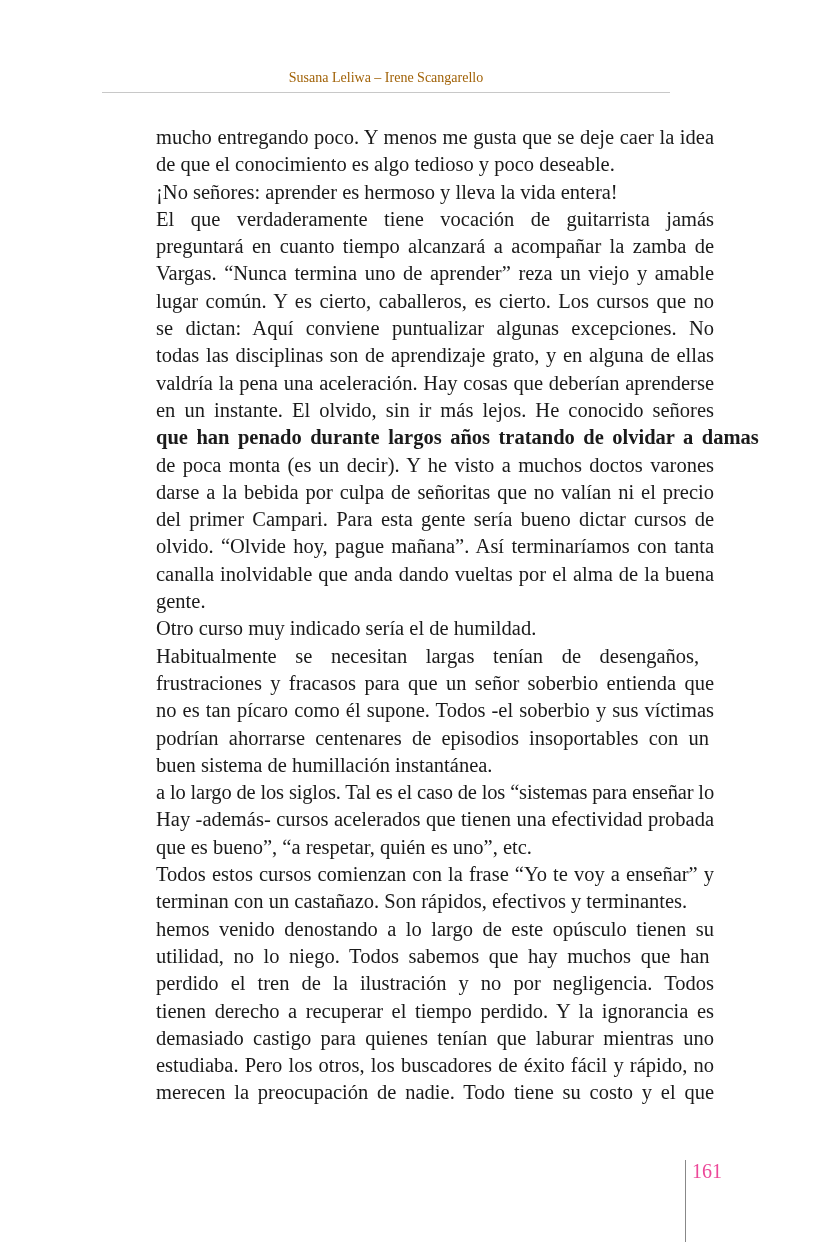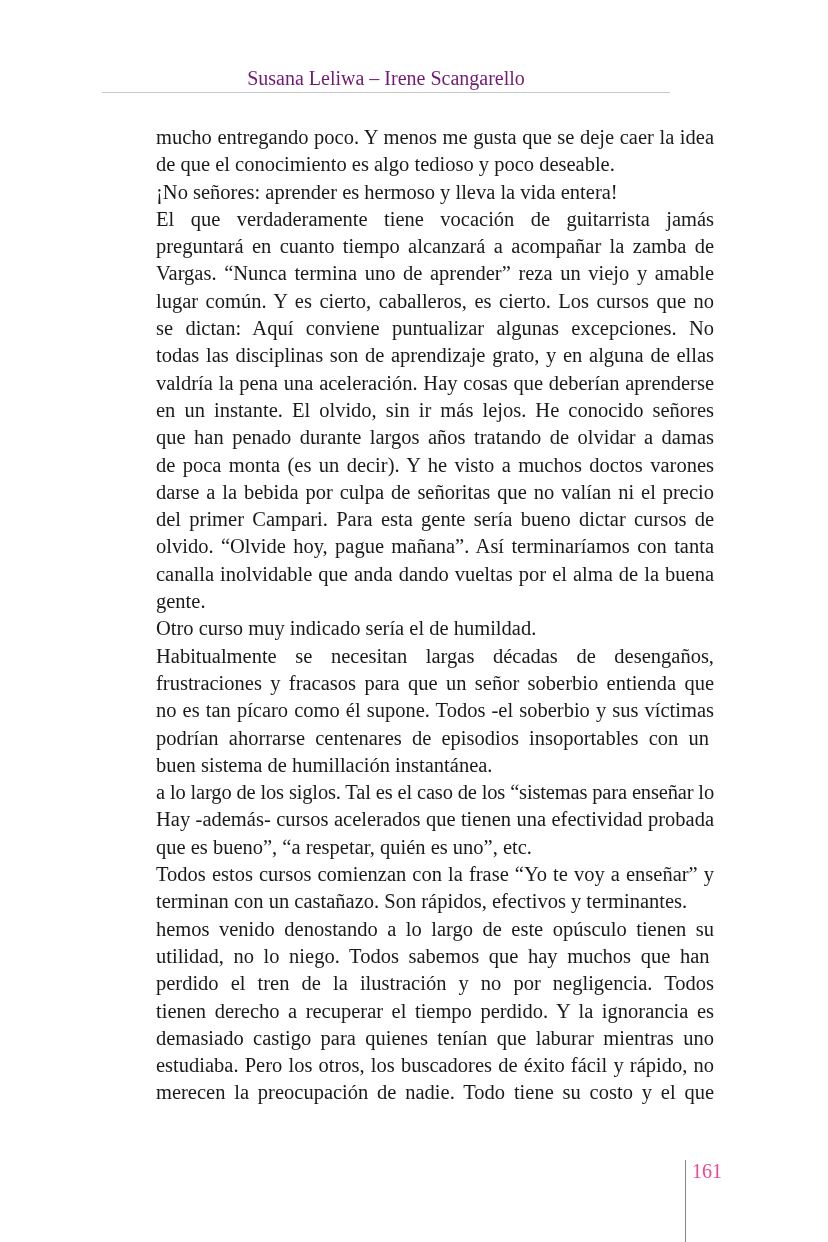--- a/index.html
+++ b/index.html
@@ -16,23 +16,23 @@
       color: #1a1a1a;
     }
     .running-header {
       position: absolute;
       left: 102px;
       width: 568px;
       top: 66px;
       height: 26px;
       border-bottom: 1px solid #c8c8c8;
       text-align: center;
-      font-size: 20px;
+      font-size: 14px;
       line-height: 24px;
-      color: #701a75;
+      color: #a16207;
     }
     .body-text {
       position: absolute;
       left: 156px;
       top: 124px;
       width: 558px;
     }
     .line {
       display: block;
       height: 27.3px;
@@ -76,29 +76,29 @@
     <span class="line last">de que el conocimiento es algo tedioso y poco deseable.</span>
     <span class="line last">¡No señores: aprender es hermoso y lleva la vida entera!</span>
     <span class="line" style="display: block; text-align: left; text-align-last: left; word-spacing: 11.3304px;">El que verdaderamente tiene vocación de guitarrista jamás</span>
     <span class="line" style="display: block; text-align: left; text-align-last: left; word-spacing: 3.25347px;">preguntará en cuanto tiempo alcanzará a acompañar la zamba de</span>
     <span class="line" style="display: block; text-align: left; text-align-last: left; word-spacing: 2.50469px;">Vargas. “Nunca termina uno de aprender” reza un viejo y amable</span>
     <span class="line" style="display: block; text-align: left; text-align-last: left; word-spacing: 2.37358px;">lugar común. Y es cierto, caballeros, es cierto. Los cursos que no</span>
     <span class="line" style="display: block; text-align: left; text-align-last: left; word-spacing: 7.17411px;">se dictan: Aquí conviene puntualizar algunas excepciones. No</span>
     <span class="line" style="display: block; text-align: left; text-align-last: left; word-spacing: 1.5625px;">todas las disciplinas son de aprendizaje grato, y en alguna de ellas</span>
     <span class="line" style="display: block; text-align: left; text-align-last: left; word-spacing: 0.657986px;">valdría la pena una aceleración. Hay cosas que deberían aprenderse</span>
     <span class="line" style="display: block; text-align: left; text-align-last: left; word-spacing: 3.9375px;">en un instante. El olvido, sin ir más lejos. He conocido señores</span>
-    <span class="line" style="display: block; text-align: right; text-align-last: left; word-spacing: 3.35156px;">que han penado durante largos años tratando de olvidar a damas</span>
+    <span class="line" style="display: block; text-align: right; text-align-last: left; word-spacing: 3.35156px; font-weight: bold;">que han penado durante largos años tratando de olvidar a damas</span>
     <span class="line" style="display: block; text-align: left; text-align-last: left; word-spacing: 2.26953px;">de poca monta (es un decir). Y he visto a muchos doctos varones</span>
     <span class="line" style="display: block; text-align: left; text-align-last: left; word-spacing: 1.80649px;">darse a la bebida por culpa de señoritas que no valían ni el precio</span>
     <span class="line" style="display: block; text-align: left; text-align-last: left; word-spacing: 3.14531px;">del primer Campari. Para esta gente sería bueno dictar cursos de</span>
     <span class="line" style="display: block; text-align: left; text-align-last: left; word-spacing: 2.24219px;">olvido. “Olvide hoy, pague mañana”. Así terminaríamos con tanta</span>
     <span class="line" style="display: block; text-align: left; text-align-last: left; word-spacing: 0.894886px;">canalla inolvidable que anda dando vueltas por el alma de la buena</span>
     <span class="line last">gente.</span>
     <span class="line last">Otro curso muy indicado sería el de humildad.</span>
-    <span class="line" style="display: block; text-align: left; text-align-last: left; word-spacing: 13.4661px;">Habitualmente se necesitan largas décadas de desengaños,</span>
+    <span class="line" style="display: block; text-align: left; text-align-last: left; word-spacing: 13.4661px;">Habitualmente se necesitan largas tenían de desengaños,</span>
     <span class="line" style="display: block; text-align: left; text-align-last: left; word-spacing: 3.24132px;">frustraciones y fracasos para que un señor soberbio entienda que</span>
     <span class="line" style="display: block; text-align: left; text-align-last: left; word-spacing: 0.960938px;">no es tan pícaro como él supone. Todos -el soberbio y sus víctimas</span>
     <span class="line" style="display: block; text-align: left; text-align-last: left; word-spacing: 5.06641px;">podrían  ahorrarse centenares de episodios insoportables con un</span>
     <span class="line last">buen sistema de humillación instantánea.</span>
     <span class="line" style="display: block; text-align: left; text-align-last: left; letter-spacing: -0.156036px;">a lo largo de los siglos. Tal es el caso de los “sistemas para enseñar lo</span>
     <span class="line" style="display: block; text-align: left; text-align-last: left; word-spacing: 0.308594px;">Hay -además- cursos acelerados que tienen una efectividad probada</span>
     <span class="line last">que es bueno”, “a respetar, quién es uno”, etc.</span>
     <span class="line" style="display: block; text-align: left; text-align-last: left; word-spacing: 0.966146px;">Todos estos cursos comienzan con la frase “Yo te voy a enseñar” y</span>
     <span class="line last">terminan con un castañazo. Son rápidos, efectivos y terminantes.</span>
     <span class="line" style="display: block; text-align: left; text-align-last: left; word-spacing: 4.37031px;">hemos venido denostando a lo largo de este opúsculo tienen su</span>

